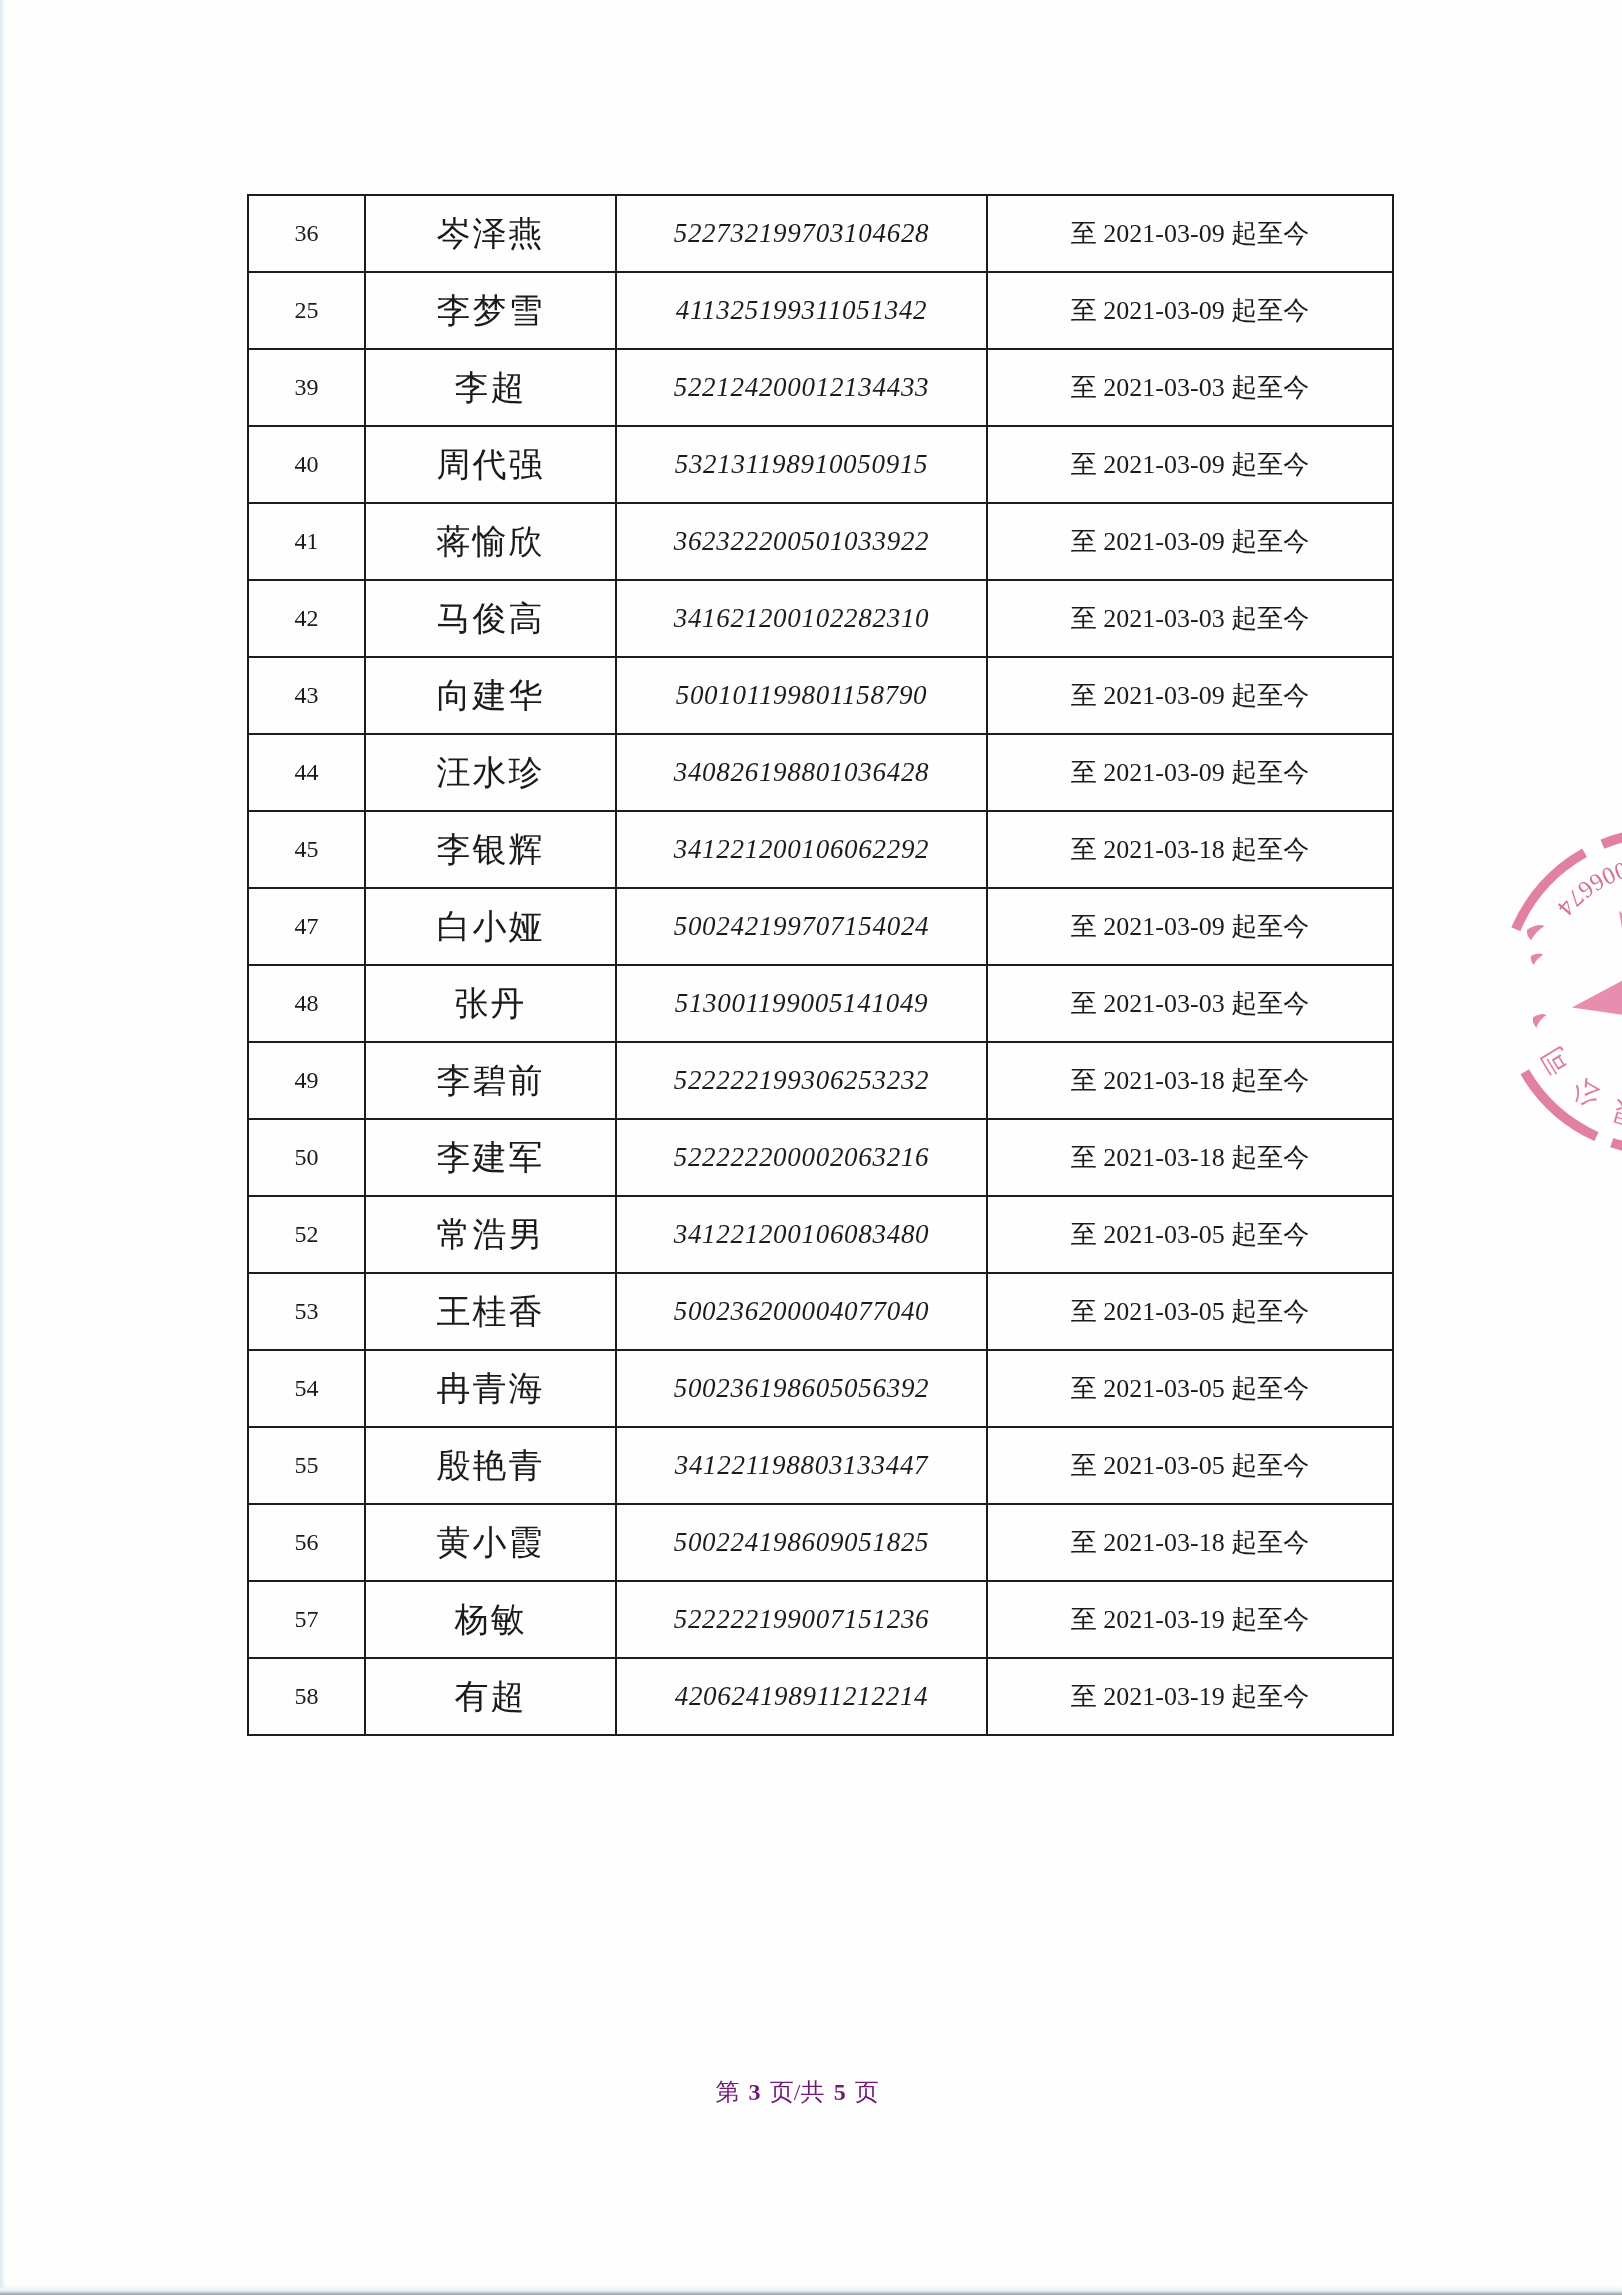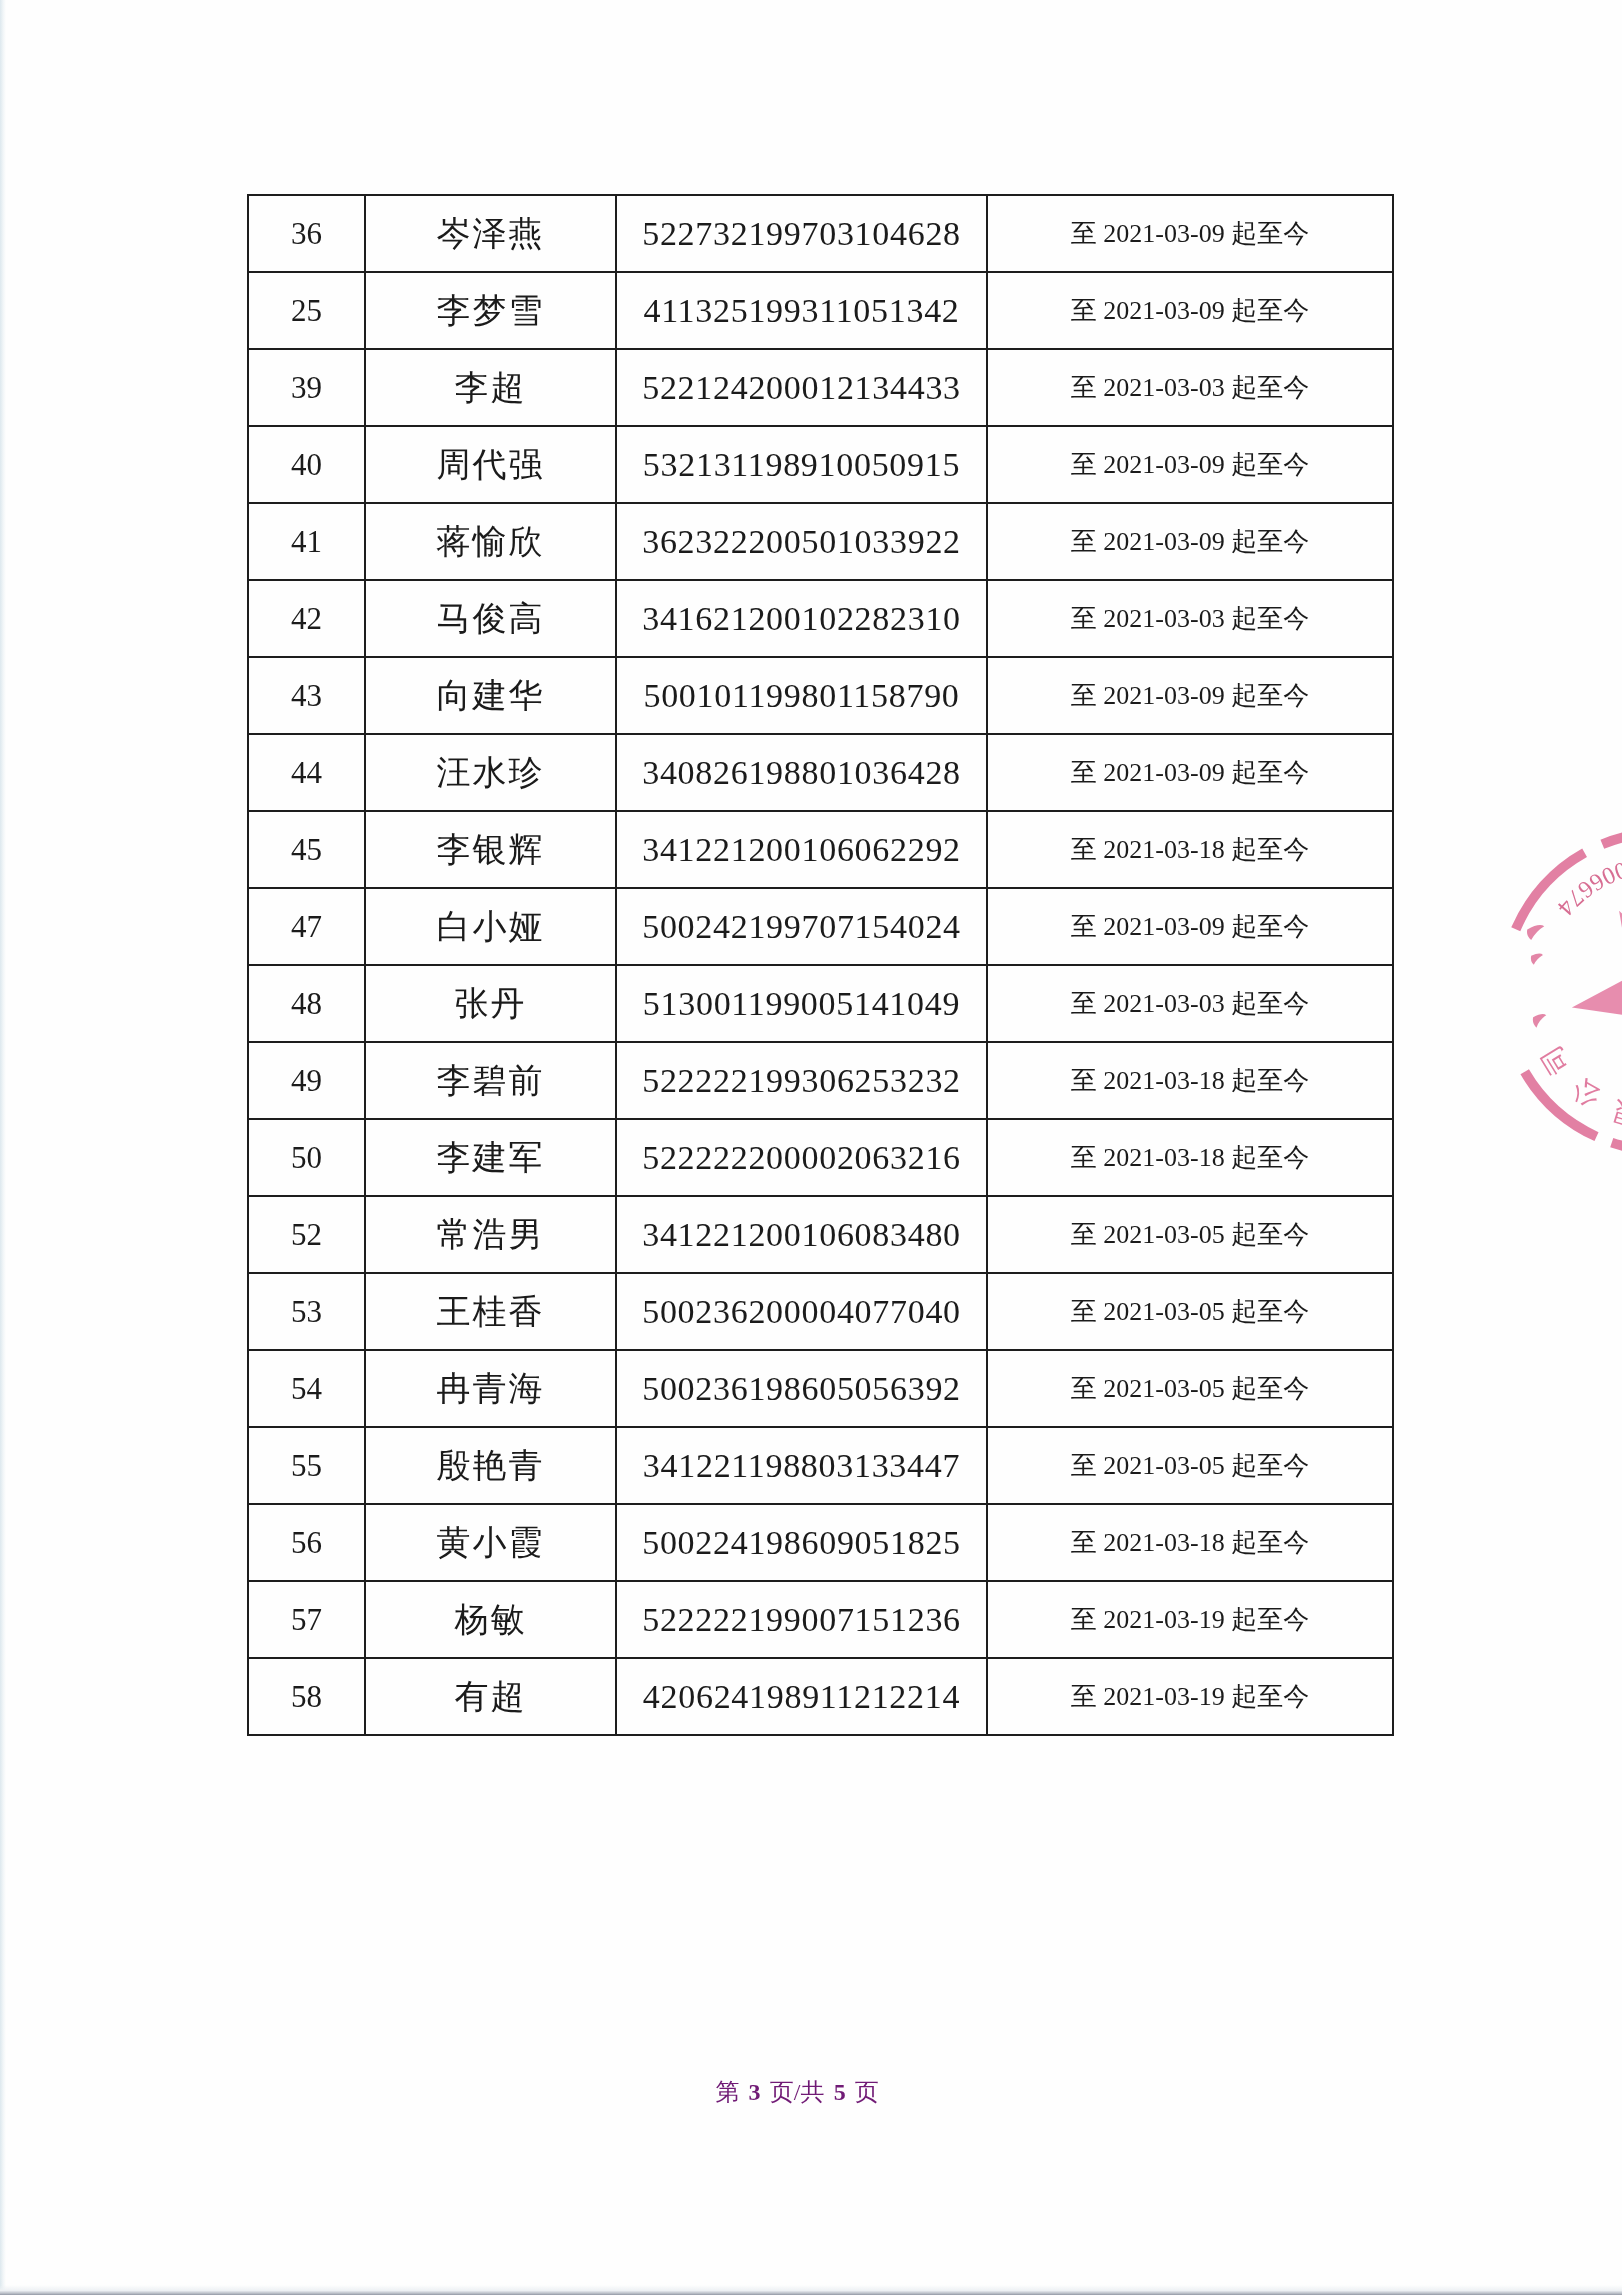--- a/index.html
+++ b/index.html
@@ -44,23 +44,23 @@
     border-right: 2px solid #1d1d1d;
     border-top: 2.6px solid #1d1d1d;
     border-bottom: 2.6px solid #1d1d1d;
     text-align: center;
     vertical-align: middle;
     padding: 0;
     overflow: hidden;
     white-space: nowrap;
   }
   table.roster tr { height: 77px; }
-  td.c-no   { font-size: 31px; margin-left: 42px; }
+  td.c-no   { font-size: 24px; margin-left: 42px; }
   td.c-name { font-size: 34px; letter-spacing: 2px; }
-  td.c-id   { font-size: 34px; letter-spacing: 0.7px; }
+  td.c-id   { font-size: 27px; letter-spacing: 0.7px; font-style: italic; }
   td.c-date { font-size: 26px; }
   
   .footer {
     position: absolute;
     top: 2076px;
     left: 0;
     width: 1623px;
     text-align: center;
     font-size: 24px;
     color: #701a75;

